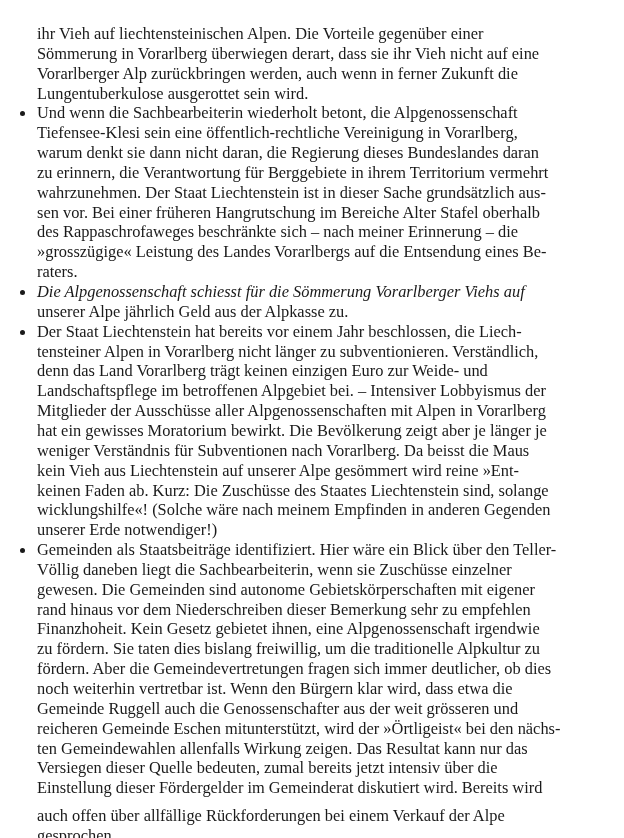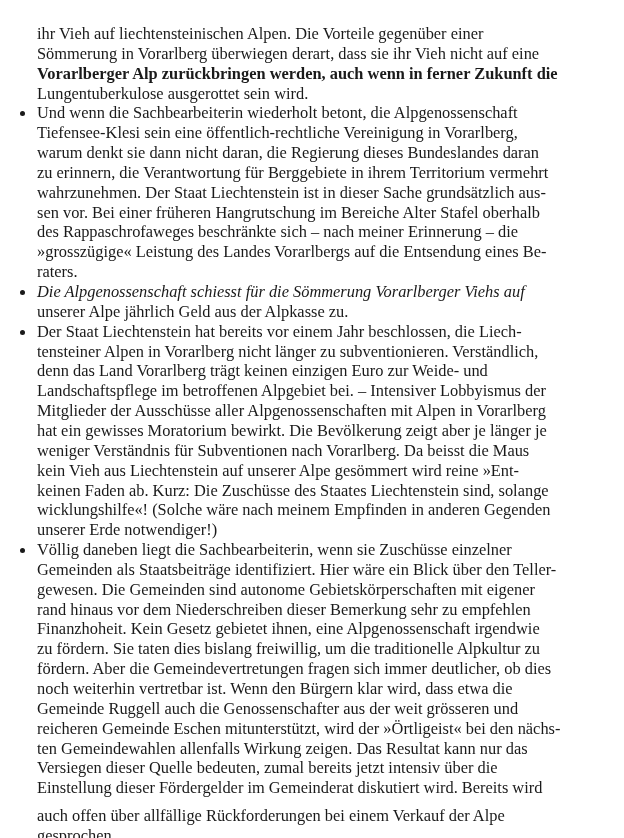--- a/index.html
+++ b/index.html
@@ -62,21 +62,21 @@
   }
 </style>
 </head>
 <body>
 
 <div class="page">
 
   <div class="block" style="top:24px;">
     <div class="line" style="white-space: nowrap; word-spacing: 0px; text-align: left; text-align-last: left;">ihr Vieh auf liechtensteinischen Alpen. Die Vorteile gegenüber einer</div>
     <div class="line" style="white-space: nowrap; word-spacing: 0px; text-align: center; text-align-last: left;">Sömmerung in Vorarlberg überwiegen derart, dass sie ihr Vieh nicht auf eine</div>
-    <div class="line" style="white-space: nowrap; word-spacing: 0px; text-align: right; text-align-last: left; font-weight: bold;">Vorarlberger Alp zurückbringen werden, auch wenn in ferner Zukunft die</div>
+    <div class="line" style="white-space: nowrap; word-spacing: 0px; text-align: right; text-align-last: left;">Vorarlberger Alp zurückbringen werden, auch wenn in ferner Zukunft die</div>
     <div class="line last" style="white-space: nowrap;">Lungentuberkulose ausgerottet sein wird.</div>
   </div>
 
   <div class="block item" style="position:absolute; top:103.4px;">
     <span class="bullet"></span>
     <div class="line" style="white-space: nowrap; word-spacing: 0px; text-align: left; text-align-last: left;">Und wenn die Sachbearbeiterin wiederholt betont, die Alpgenossenschaft</div>
     <div class="line" style="white-space: nowrap; word-spacing: 0px; text-align: left; text-align-last: left;">Tiefensee-Klesi sein eine öffentlich-rechtliche Vereinigung in Vorarlberg,</div>
     <div class="line" style="white-space: nowrap; word-spacing: 0px; text-align: left; text-align-last: left;">warum denkt sie dann nicht daran, die Regierung dieses Bundeslandes daran</div>
     <div class="line" style="white-space: nowrap; word-spacing: 0px; text-align: left; text-align-last: left;">zu erinnern, die Verantwortung für Berggebiete in ihrem Territorium vermehrt</div>
     <div class="line" style="white-space: nowrap; word-spacing: 0px; text-align: left; text-align-last: left;">wahrzunehmen. Der Staat Liechtenstein ist in dieser Sache grundsätzlich aus-</div>
@@ -102,22 +102,22 @@
     <div class="line" style="white-space: nowrap; word-spacing: 0px; text-align: left; text-align-last: left;">hat ein gewisses Moratorium bewirkt. Die Bevölkerung zeigt aber je länger je</div>
     <div class="line" style="white-space: nowrap; word-spacing: 0px; text-align: left; text-align-last: left;">weniger Verständnis für Subventionen nach Vorarlberg. Da beisst die Maus</div>
     <div class="line" style="white-space: nowrap; word-spacing: 0px; text-align: left; text-align-last: left;">kein Vieh aus Liechtenstein auf unserer Alpe gesömmert wird reine »Ent-</div>
     <div class="line" style="white-space: nowrap; word-spacing: 0px; text-align: left; text-align-last: left;">keinen Faden ab. Kurz: Die Zuschüsse des Staates Liechtenstein sind, solange</div>
     <div class="line" style="white-space: nowrap; word-spacing: 0px; text-align: left; text-align-last: left;">wicklungshilfe«! (Solche wäre nach meinem Empfinden in anderen Gegenden</div>
     <div class="line last" style="white-space: nowrap;">unserer Erde notwendiger!)</div>
   </div>
 
   <div class="block item" style="position:absolute; top:540.1px;">
     <span class="bullet"></span>
+    <div class="line" style="white-space: nowrap; word-spacing: 0px; text-align: left; text-align-last: left;">Gemeinden als Staatsbeiträge identifiziert. Hier wäre ein Blick über den Teller-</div>
     <div class="line" style="white-space: nowrap; word-spacing: 0px; text-align: left; text-align-last: left;">Völlig daneben liegt die Sachbearbeiterin, wenn sie Zuschüsse einzelner</div>
-    <div class="line" style="white-space: nowrap; word-spacing: 0px; text-align: left; text-align-last: left;">Gemeinden als Staatsbeiträge identifiziert. Hier wäre ein Blick über den Teller-</div>
     <div class="line" style="white-space: nowrap; word-spacing: 0px; text-align: left; text-align-last: left;">gewesen. Die Gemeinden sind autonome Gebietskörperschaften mit eigener</div>
     <div class="line" style="white-space: nowrap; word-spacing: 0px; text-align: left; text-align-last: left;">rand hinaus vor dem Niederschreiben dieser Bemerkung sehr zu empfehlen</div>
     <div class="line" style="white-space: nowrap; word-spacing: 0px; text-align: left; text-align-last: left;">Finanzhoheit. Kein Gesetz gebietet ihnen, eine Alpgenossenschaft irgendwie</div>
     <div class="line" style="white-space: nowrap; word-spacing: 0px; text-align: left; text-align-last: left;">zu fördern. Sie taten dies bislang freiwillig, um die traditionelle Alpkultur zu</div>
     <div class="line" style="white-space: nowrap; word-spacing: 0px; text-align: left; text-align-last: left;">fördern. Aber die Gemeindevertretungen fragen sich immer deutlicher, ob dies</div>
     <div class="line" style="white-space: nowrap; word-spacing: 0px; text-align: center; text-align-last: left;">noch weiterhin vertretbar ist. Wenn den Bürgern klar wird, dass etwa die</div>
     <div class="line" style="white-space: nowrap; word-spacing: 0px; text-align: left; text-align-last: left;">Gemeinde Ruggell auch die Genossenschafter aus der weit grösseren und</div>
     <div class="line" style="white-space: nowrap; word-spacing: 0px; text-align: left; text-align-last: left;">reicheren Gemeinde Eschen mitunterstützt, wird der »Örtligeist« bei den nächs-</div>
     <div class="line" style="white-space: nowrap; word-spacing: 0px; text-align: left; text-align-last: left;">ten Gemeindewahlen allenfalls Wirkung zeigen. Das Resultat kann nur das</div>
     <div class="line" style="white-space: nowrap; word-spacing: 0px; text-align: left; text-align-last: left;">Versiegen dieser Quelle bedeuten, zumal bereits jetzt intensiv über die</div>

